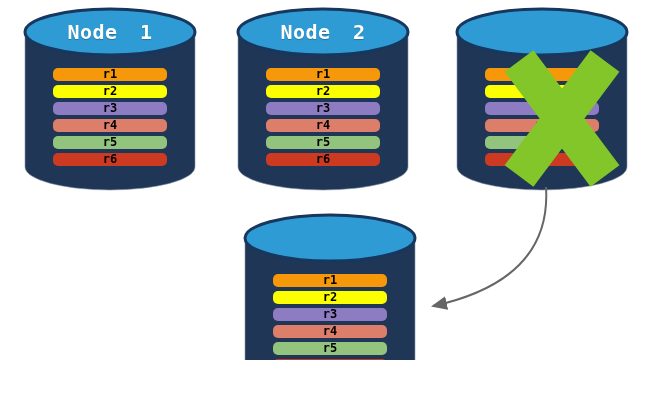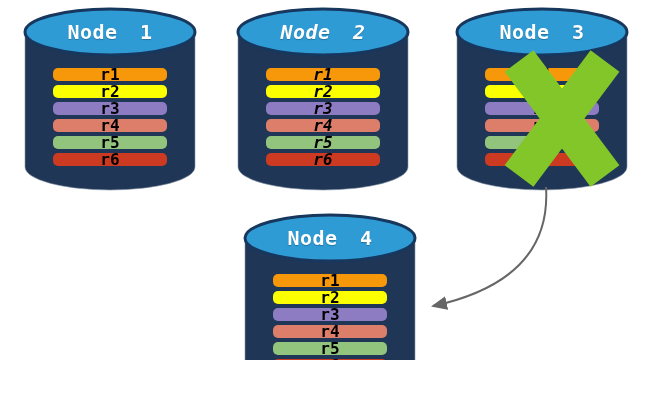--- a/index.html
+++ b/index.html
@@ -44,21 +44,21 @@
     top: 64px;
     width: 114px;
   }
   .bar {
     height: 13px;
     margin-bottom: 4px;
     border-radius: 5px;
     display: flex;
     align-items: center;
     justify-content: center;
-    font-size: 16px;
+    font-size: 12px;
     font-weight: bold;
     color: #000000;
     line-height: 13px;
   }
   .xmark {
     position: absolute;
     left: 45px;
     top: 46px;
     width: 130px;
     height: 137px;
@@ -98,21 +98,21 @@
         </div>
       <div class="bar" style="background: rgb(147, 196, 125);">
           <span>r5</span>
         </div>
       <div class="bar" style="background: rgb(204, 59, 33);">
           <span>r6</span>
         </div>
     </div>
   </div>
 
-  <div class="node" style="left:233px; top:4px;font-style:italic;">
+  <div class="node" style="left:233px; top:4px;">
     <svg class="cyl" viewBox="0 0 180 192">
       <path d="M5,28 L5,163 A85,23 0 0 0 175,163 L175,28 Z" stroke-width="1" stroke-opacity="0.6" fill="#1F3656" stroke="#8A98A8"></path>
       <ellipse cx="90" cy="28" rx="85" ry="23" stroke-width="3" fill="#2E9BD5" stroke="#17375E"></ellipse>
     </svg>
     <div class="node-title">Node 2</div>
     <div class="bars">
       <div class="bar" style="background: rgb(247, 151, 10);">
           <span>r1</span>
         </div>
       <div class="bar" style="background: rgb(251, 255, 0);">
@@ -131,21 +131,20 @@
           <span>r6</span>
         </div>
     </div>
   </div>
 
   <div class="node" style="left:452px; top:4px;">
     <svg class="cyl" viewBox="0 0 180 192">
       <path d="M5,28 L5,163 A85,23 0 0 0 175,163 L175,28 Z" stroke-width="1" stroke-opacity="0.6" fill="#1F3656" stroke="#8A98A8"></path>
       <ellipse cx="90" cy="28" rx="85" ry="23" stroke-width="3" fill="#2E9BD5" stroke="#17375E"></ellipse>
     </svg>
-    <div class="node-title">Node 3</div>
     <div class="bars">
       <div class="bar" style="background: rgb(247, 151, 10);">
           <span>r1</span>
         </div>
       <div class="bar" style="background: rgb(251, 255, 0);">
           <span>r2</span>
         </div>
       <div class="bar" style="background: rgb(142, 124, 195);">
           <span>r3</span>
         </div>
@@ -163,21 +162,20 @@
       <line x1="22" y1="11" x2="108" y2="126" stroke-width="36" stroke="#82C629"></line>
       <line x1="108" y1="11" x2="22" y2="126" stroke-width="36" stroke="#82C629"></line>
     </svg>
   </div>
 
   <div class="node" style="left:240px; top:210px;">
     <svg class="cyl" viewBox="0 0 180 192">
       <path d="M5,28 L5,163 A85,23 0 0 0 175,163 L175,28 Z" stroke-width="1" stroke-opacity="0.6" fill="#1F3656" stroke="#8A98A8"></path>
       <ellipse cx="90" cy="28" rx="85" ry="23" stroke-width="3" fill="#2E9BD5" stroke="#17375E"></ellipse>
     </svg>
-    <div class="node-title">Node 4</div>
     <div class="bars">
       <div class="bar" style="background: rgb(247, 151, 10);">
           <span>r1</span>
         </div>
       <div class="bar" style="background: rgb(251, 255, 0);">
           <span>r2</span>
         </div>
       <div class="bar" style="background: rgb(142, 124, 195);">
           <span>r3</span>
         </div>

